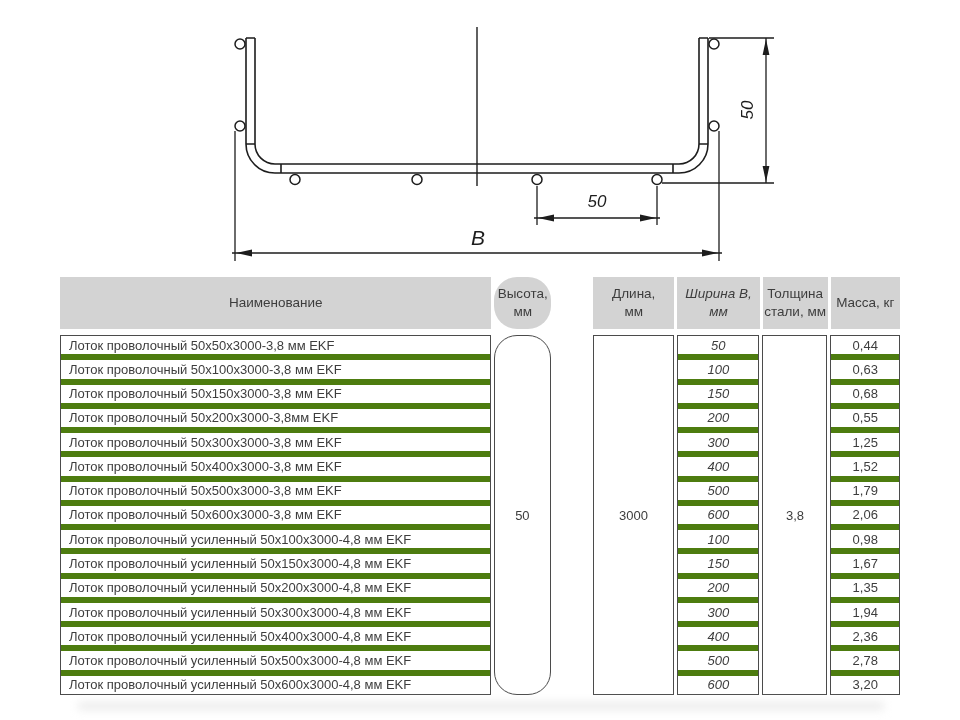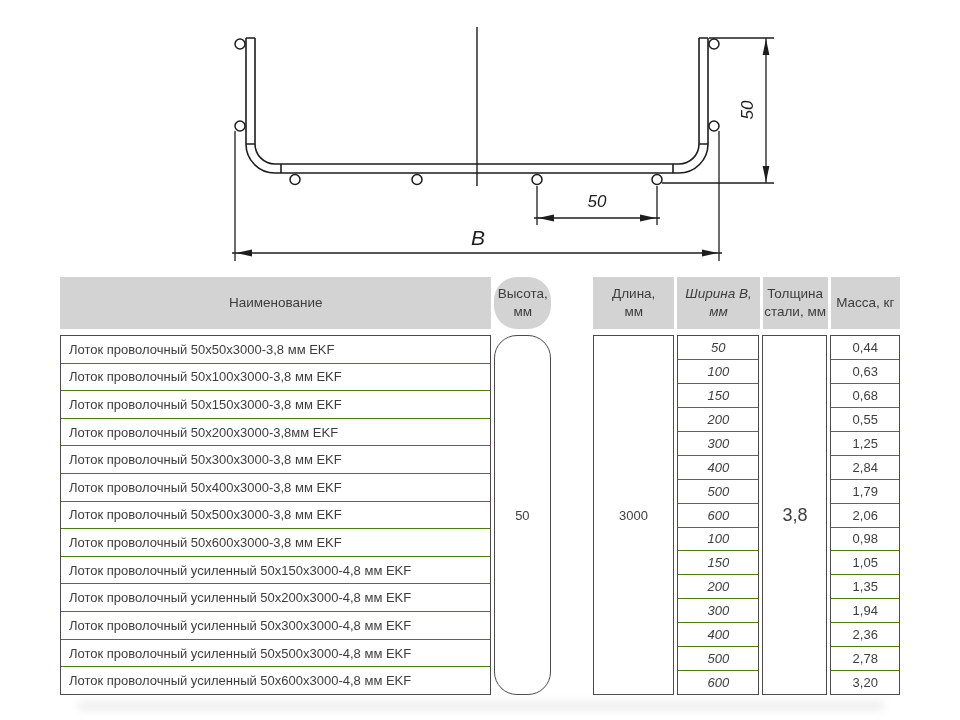--- a/index.html
+++ b/index.html
@@ -8,25 +8,25 @@
   .diagram{position:absolute;left:0;top:0;width:960px;height:275px;}
   .spec-table{position:absolute;left:60px;top:277px;width:840px;}
   .thead{display:flex;gap:3px;height:52px;margin-bottom:6px;}
   .hcell{background:#d3d3d3;display:flex;flex-direction:column;justify-content:center;
          align-items:center;text-align:center;font-size:13.5px;line-height:18px;color:#3d3d3d;}
   .tbody{display:flex;gap:3px;height:360px;}
   .col{border:1px solid #4b4b4b;box-sizing:border-box;display:flex;flex-direction:column;background:#fff;}
   .w-name{width:472px;} .w-h{width:62px;border-radius:23px;} .w-len{width:89px;margin-left:39px;} .w-wid{width:90px;font-style:italic;}
   .w-th{width:71px;} .w-mass{width:76px;}
   .cell{flex:1 1 0;display:flex;align-items:center;font-size:13px;color:#3d3d3d;box-sizing:border-box;min-height:0;}
-  .cell + .cell{border-top:1px solid #4d7c0f;}
+  .cell + .cell{border-top:6px solid #4d7c0f;}
   .cell.name{justify-content:flex-start;padding-left:8px;}
   .cell.num{justify-content:center;}
   .merged{flex:1 1 0;display:flex;align-items:center;justify-content:center;font-size:13px;}
-  .th-a{flex:8 1 0;display:flex;align-items:center;justify-content:center;font-size:18px;min-height:0;}
+  .th-a{flex:8 1 0;display:flex;align-items:center;justify-content:center;font-size:13px;min-height:0;}
   .th-b{flex:7 1 0;display:flex;align-items:center;justify-content:center;font-size:13px;
         border-top:1px solid #4b4b4b;min-height:0;}
   .table-shadow{position:absolute;left:78px;top:702px;width:806px;height:8px;
         background:#ececec;filter:blur(4px);}
   .dim-text{font-family:"Liberation Sans",sans-serif;font-style:italic;fill:#1d1d1d;}
 </style>
 </head>
 <body>
 
 <div class="page">
@@ -109,23 +109,25 @@
     <div class="tbody">
       <div class="col w-name">
         <div class="cell name">Лоток проволочный 50х50х3000-3,8 мм EKF</div>
         <div class="cell name">Лоток проволочный 50х100х3000-3,8 мм EKF</div>
         <div class="cell name">Лоток проволочный 50х150х3000-3,8 мм EKF</div>
         <div class="cell name">Лоток проволочный 50х200х3000-3,8мм EKF</div>
         <div class="cell name">Лоток проволочный 50х300х3000-3,8 мм EKF</div>
         <div class="cell name">Лоток проволочный 50х400х3000-3,8 мм EKF</div>
         <div class="cell name">Лоток проволочный 50х500х3000-3,8 мм EKF</div>
         <div class="cell name">Лоток проволочный 50х600х3000-3,8 мм EKF</div>
+        <div class="cell name">Лоток проволочный усиленный 50х100х3000-4,8 мм EKF</div>
         <div class="cell name">Лоток проволочный усиленный 50х150х3000-4,8 мм EKF</div>
         <div class="cell name">Лоток проволочный усиленный 50х200х3000-4,8 мм EKF</div>
         <div class="cell name">Лоток проволочный усиленный 50х300х3000-4,8 мм EKF</div>
+        <div class="cell name">Лоток проволочный усиленный 50х400х3000-4,8 мм EKF</div>
         <div class="cell name">Лоток проволочный усиленный 50х500х3000-4,8 мм EKF</div>
         <div class="cell name">Лоток проволочный усиленный 50х600х3000-4,8 мм EKF</div>
       </div>
 
       <div class="col w-h">
         <div class="merged">50</div>
       </div>
 
       <div class="col w-len">
         <div class="merged">3000</div>
@@ -152,25 +154,25 @@
       <div class="col w-th">
         <div class="th-a">3,8</div>
       </div>
 
       <div class="col w-mass">
         <div class="cell num">0,44</div>
         <div class="cell num">0,63</div>
         <div class="cell num">0,68</div>
         <div class="cell num">0,55</div>
         <div class="cell num">1,25</div>
-        <div class="cell num">2,84</div>
+        <div class="cell num">1,52</div>
         <div class="cell num">1,79</div>
         <div class="cell num">2,06</div>
         <div class="cell num">0,98</div>
-        <div class="cell num">1,05</div>
+        <div class="cell num">1,67</div>
         <div class="cell num">1,35</div>
         <div class="cell num">1,94</div>
         <div class="cell num">2,36</div>
         <div class="cell num">2,78</div>
         <div class="cell num">3,20</div>
       </div>
     </div>
   </div>
 
   <div class="table-shadow"></div>

